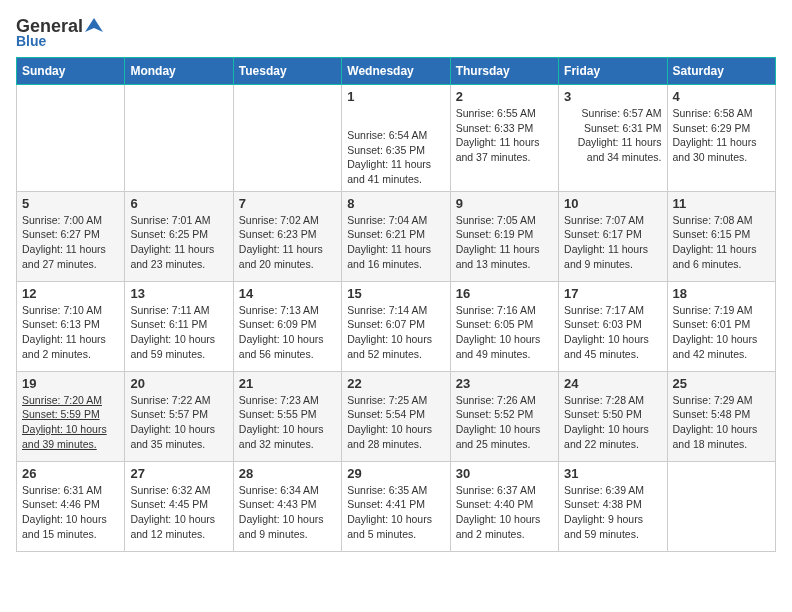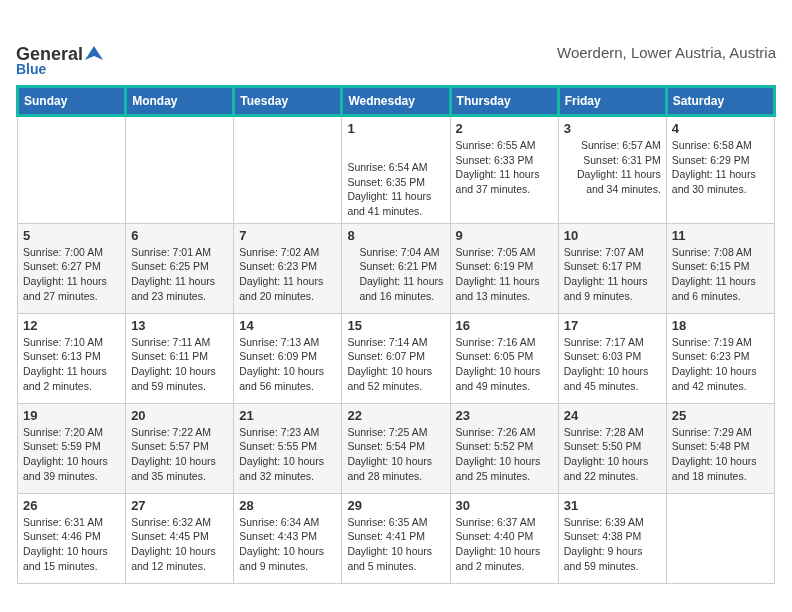--- a/index.html
+++ b/index.html
@@ -8,21 +8,20 @@
       background: #fff;
       width: 792px;
       min-height: 612px;
       padding: 16px;
     }
     .header {
       display: flex;
       align-items: flex-start;
       justify-content: space-between;
       margin-bottom: 8px;
-      margin-top: 28px;
     }
     .logo {
       display: flex;
       flex-direction: column;
       align-items: flex-start;
     }
     .logo-line {
       display: flex;
       align-items: center;
     }
@@ -44,21 +43,21 @@
       border-collapse: collapse;
       font-size: 11px;
     }
     thead tr th {
       background-color: #2a6db5;
       color: #fff;
       text-align: left;
       padding: 6px 5px;
       font-size: 12px;
       font-weight: bold;
-      border: 3px solid #14b8a6;
+      border: 1px solid #14b8a6;
     }
     tbody tr td {
       border: 1px solid #ccc;
       vertical-align: top;
       padding: 4px 5px;
       height: 90px;
       width: 107px;
       background: #fff;
     }
     tbody tr:nth-child(even) td {
@@ -89,21 +88,20 @@
   <div class="logo">
     <div class="logo-line">
       <span style="font-size:18px;font-weight:bold;color:#333;">General</span>
       <svg width="18" height="18" viewBox="0 0 18 18" style="margin-left:2px;margin-top:-4px;">
         <polygon points="9,2 18,16 9,12 0,16" fill="#2a6db5"></polygon>
       </svg>
     </div>
     <span style="font-size:14px;font-weight:bold;color:#2a6db5;margin-top:-4px;">Blue</span>
   </div>
   <div class="title-block">
-    <div class="location">Woerdern, Lower Austria, Austria</div>
   </div>
 </div>
 
 <table>
   <thead>
     <tr>
     <th>Sunday</th>
         <th>Monday</th>
         <th>Tuesday</th>
         <th>Wednesday</th>
@@ -163,21 +161,21 @@
         </td>
         <td>
           <div class="day-number">7</div>
           <div class="day-info" style="white-space: pre-line;">Sunrise: 7:02 AM
 Sunset: 6:23 PM
 Daylight: 11 hours
 and 20 minutes.</div>
         </td>
         <td>
           <div class="day-number">8</div>
-          <div class="day-info" style="white-space: pre-line; margin-left: 12px;">Sunrise: 7:04 AM
+          <div class="day-info" style="white-space: pre-line;">Sunrise: 7:04 AM
 Sunset: 6:21 PM
 Daylight: 11 hours
 and 16 minutes.</div>
         </td>
         <td>
           <div class="day-number">9</div>
           <div class="day-info" style="white-space: pre-line;">Sunrise: 7:05 AM
 Sunset: 6:19 PM
 Daylight: 11 hours
 and 13 minutes.</div>
@@ -236,29 +234,29 @@
         <td>
           <div class="day-number">17</div>
           <div class="day-info" style="white-space: pre-line;">Sunrise: 7:17 AM
 Sunset: 6:03 PM
 Daylight: 10 hours
 and 45 minutes.</div>
         </td>
         <td>
           <div class="day-number">18</div>
           <div class="day-info" style="white-space: pre-line;">Sunrise: 7:19 AM
-Sunset: 6:23 PM
+Sunset: 6:01 PM
 Daylight: 10 hours
 and 42 minutes.</div>
         </td>
       </tr>
       <tr>
         <td>
           <div class="day-number">19</div>
-          <div class="day-info" style="white-space: pre-line;">Sunrise: 7:20 AM
+          <div class="day-info" style="white-space: pre-line; text-decoration: underline;">Sunrise: 7:20 AM
 Sunset: 5:59 PM
 Daylight: 10 hours
 and 39 minutes.</div>
         </td>
         <td>
           <div class="day-number">20</div>
           <div class="day-info" style="white-space: pre-line;">Sunrise: 7:22 AM
 Sunset: 5:57 PM
 Daylight: 10 hours
 and 35 minutes.</div>

